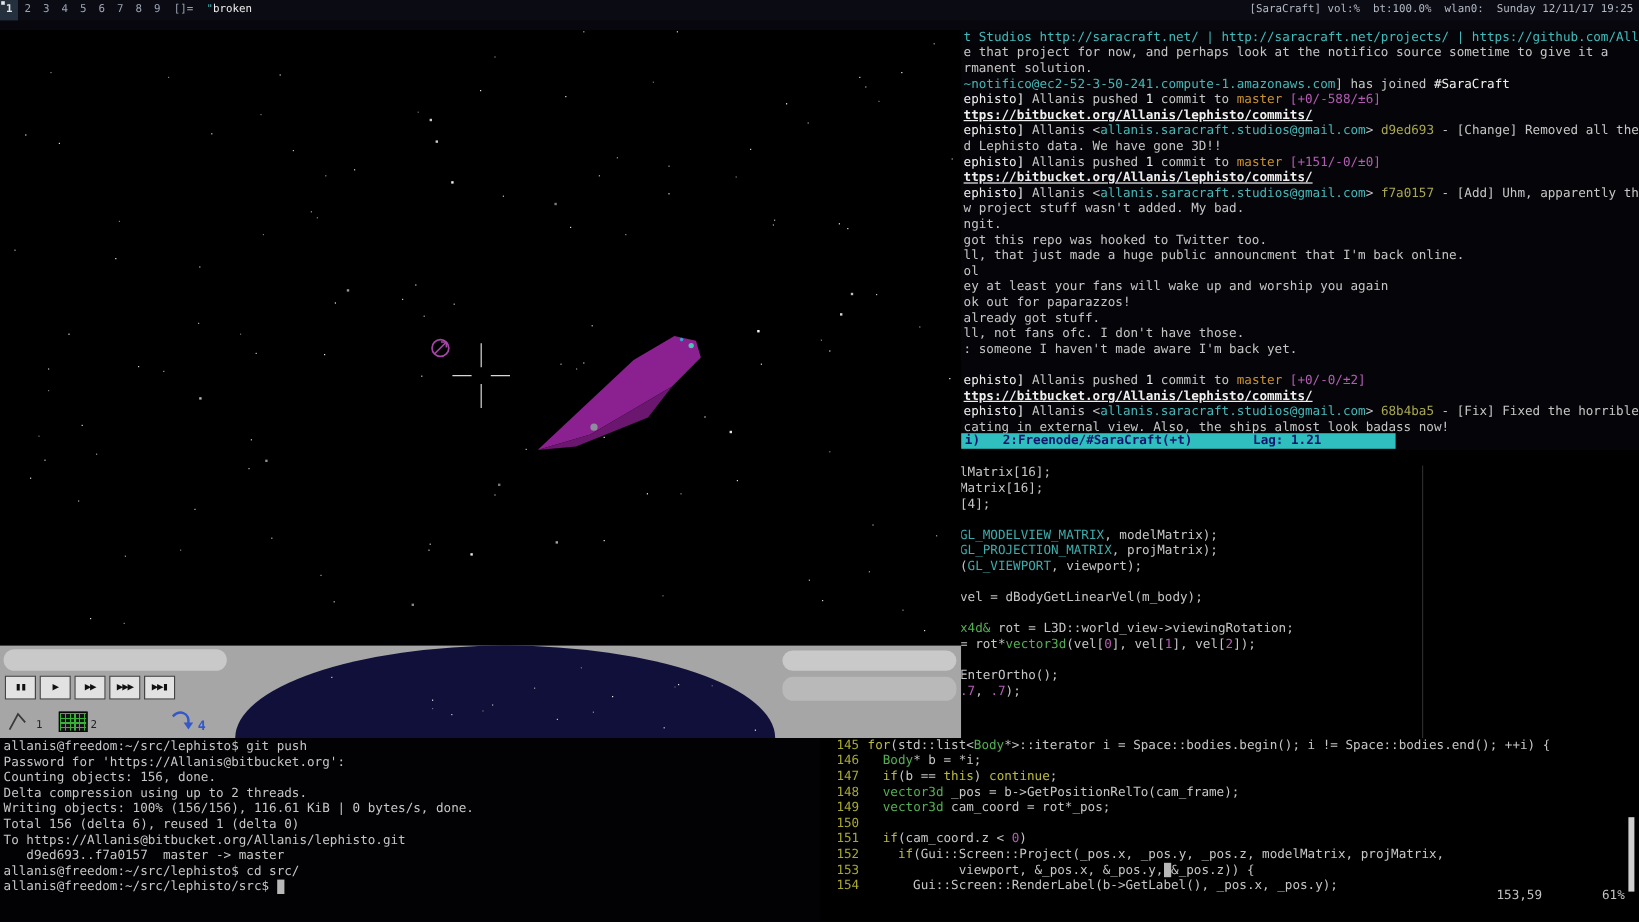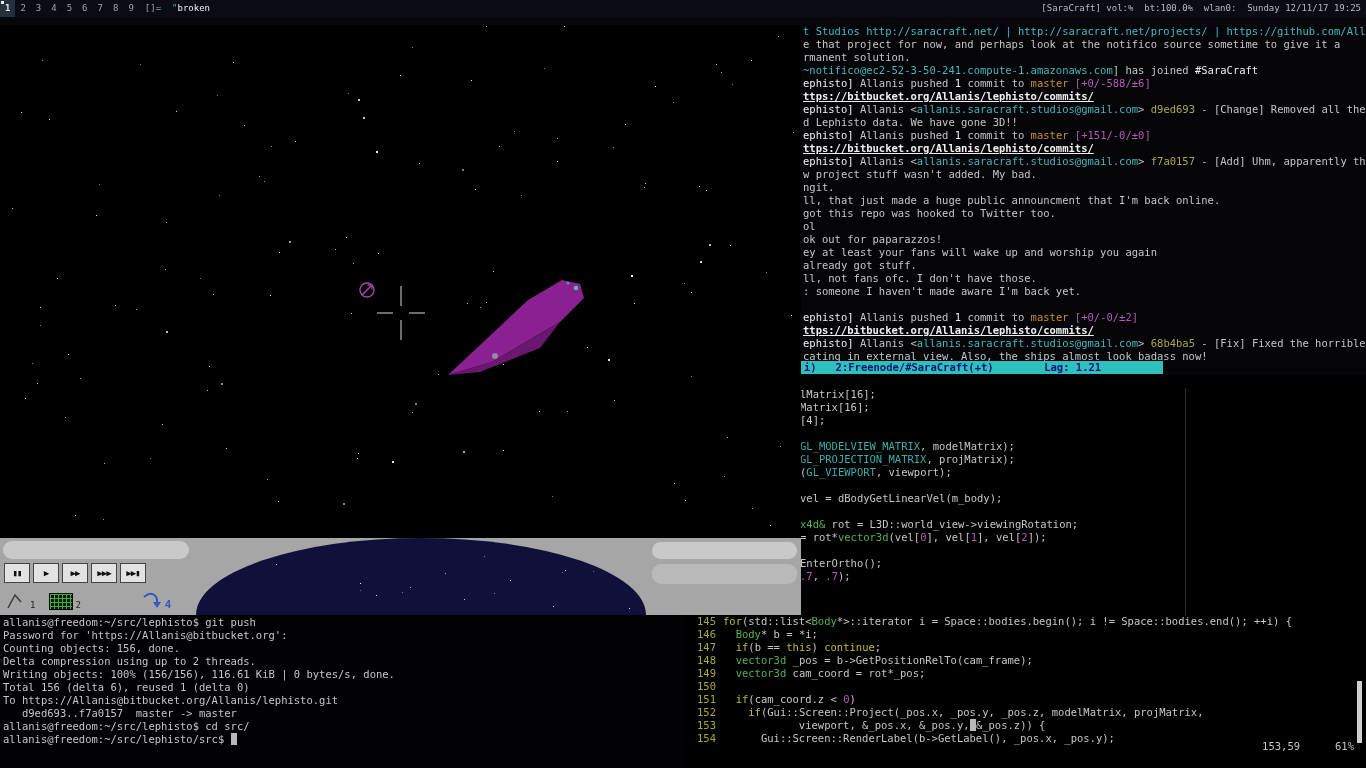--- a/index.html
+++ b/index.html
@@ -44,21 +44,21 @@
   .irc-lines{padding:0 3px}
   .irc-status{position:absolute;left:0;bottom:1px;width:363px;height:13px;line-height:13px;
               background:#2fbfbf;color:#13136e;padding:0 4px;white-space:pre;font-weight:bold}
 
   
   .editor{left:683px;top:375px;width:683px;height:393px;background:#000;z-index:10;font-size:10.5px}
   .ed-top{position:absolute;left:117px;top:13px;right:0}
   .ed-num{position:absolute;left:7px;top:240px;right:0}
   .lnum{color:#a8a832;display:inline-block;width:26px;text-align:right;margin-right:7px}
   .ed-ruler{position:absolute;bottom:4px;right:12px;color:#c2c2c2;white-space:pre}
-  .ed-ruler .rpos{margin-right:35px}
+  .ed-ruler .rpos{margin-right:50px}
   .ed-divider{position:absolute;left:502px;top:13px;height:227px;width:1px;background:#2b2b2b}
   .ed-scrollthumb{position:absolute;right:4px;top:306px;width:5px;height:62px;background:#cfcfcf;cursor:pointer}
 
   
   .term{left:0;top:615px;width:683px;height:166px;background:#020204;z-index:20;
         font-size:10.5px;color:#c2c2c2;padding:1px 3px}
 
   
   .game{left:0;top:25px;width:801px;height:590px;background:#000;z-index:30}
   .starfield{position:absolute;left:0;top:0;width:801px;height:513px;overflow:hidden}
@@ -154,25 +154,25 @@
         <div class="tline"><span class="s-cyan">~notifico@ec2-52-3-50-241.compute-1.amazonaws.com</span><span class="s-fg">] has joined </span><span class="s-boldwhite">#SaraCraft</span></div>
         <div class="tline"><span class="s-boldwhite">ephisto] </span><span class="s-fg">Allanis pushed </span><span class="s-boldwhite">1</span><span class="s-fg"> commit to </span><span class="s-orange">master</span><span class="s-magenta"> [+0/-588/±6]</span></div>
         <div class="tline"><span class="s-link">ttps://bitbucket.org/Allanis/lephisto/commits/</span></div>
         <div class="tline"><span class="s-boldwhite">ephisto] </span><span class="s-fg">Allanis &lt;</span><span class="s-cyan">allanis.saracraft.studios@gmail.com</span><span class="s-fg">&gt; </span><span class="s-hash">d9ed693</span><span class="s-fg"> - [Change] Removed all the</span></div>
         <div class="tline"><span class="s-fg">d Lephisto data. We have gone 3D!!</span></div>
         <div class="tline"><span class="s-boldwhite">ephisto] </span><span class="s-fg">Allanis pushed </span><span class="s-boldwhite">1</span><span class="s-fg"> commit to </span><span class="s-orange">master</span><span class="s-magenta"> [+151/-0/±0]</span></div>
         <div class="tline"><span class="s-link">ttps://bitbucket.org/Allanis/lephisto/commits/</span></div>
         <div class="tline"><span class="s-boldwhite">ephisto] </span><span class="s-fg">Allanis &lt;</span><span class="s-cyan">allanis.saracraft.studios@gmail.com</span><span class="s-fg">&gt; </span><span class="s-hash">f7a0157</span><span class="s-fg"> - [Add] Uhm, apparently the</span></div>
         <div class="tline"><span class="s-fg">w project stuff wasn't added. My bad.</span></div>
         <div class="tline"><span class="s-fg">ngit.</span></div>
+        <div class="tline"><span class="s-fg">got this repo was hooked to Twitter too.</span></div>
         <div class="tline"><span class="s-fg">ll, that just made a huge public announcment that I'm back online.</span></div>
-        <div class="tline"><span class="s-fg">got this repo was hooked to Twitter too.</span></div>
         <div class="tline"><span class="s-fg">ol</span></div>
+        <div class="tline"><span class="s-fg">ey at least your fans will wake up and worship you again</span></div>
         <div class="tline"><span class="s-fg">ok out for paparazzos!</span></div>
-        <div class="tline"><span class="s-fg">ey at least your fans will wake up and worship you again</span></div>
         <div class="tline"><span class="s-fg">already got stuff.</span></div>
         <div class="tline"><span class="s-fg">ll, not fans ofc. I don't have those.</span></div>
         <div class="tline"><span class="s-fg">: someone I haven't made aware I'm back yet.</span></div>
         <div class="tline">&nbsp;</div>
         <div class="tline"><span class="s-boldwhite">ephisto] </span><span class="s-fg">Allanis pushed </span><span class="s-boldwhite">1</span><span class="s-fg"> commit to </span><span class="s-orange">master</span><span class="s-magenta"> [+0/-0/±2]</span></div>
         <div class="tline"><span class="s-link">ttps://bitbucket.org/Allanis/lephisto/commits/</span></div>
         <div class="tline"><span class="s-boldwhite">ephisto] </span><span class="s-fg">Allanis &lt;</span><span class="s-cyan">allanis.saracraft.studios@gmail.com</span><span class="s-fg">&gt; </span><span class="s-hash">68b4ba5</span><span class="s-fg"> - [Fix] Fixed the horrible</span></div>
         <div class="tline"><span class="s-fg">cating in external view. Also, the ships almost look badass now!</span></div>
       </div>
     <div class="irc-status">i)   2:Freenode/#SaraCraft(+t)        Lag: 1.21</div>

